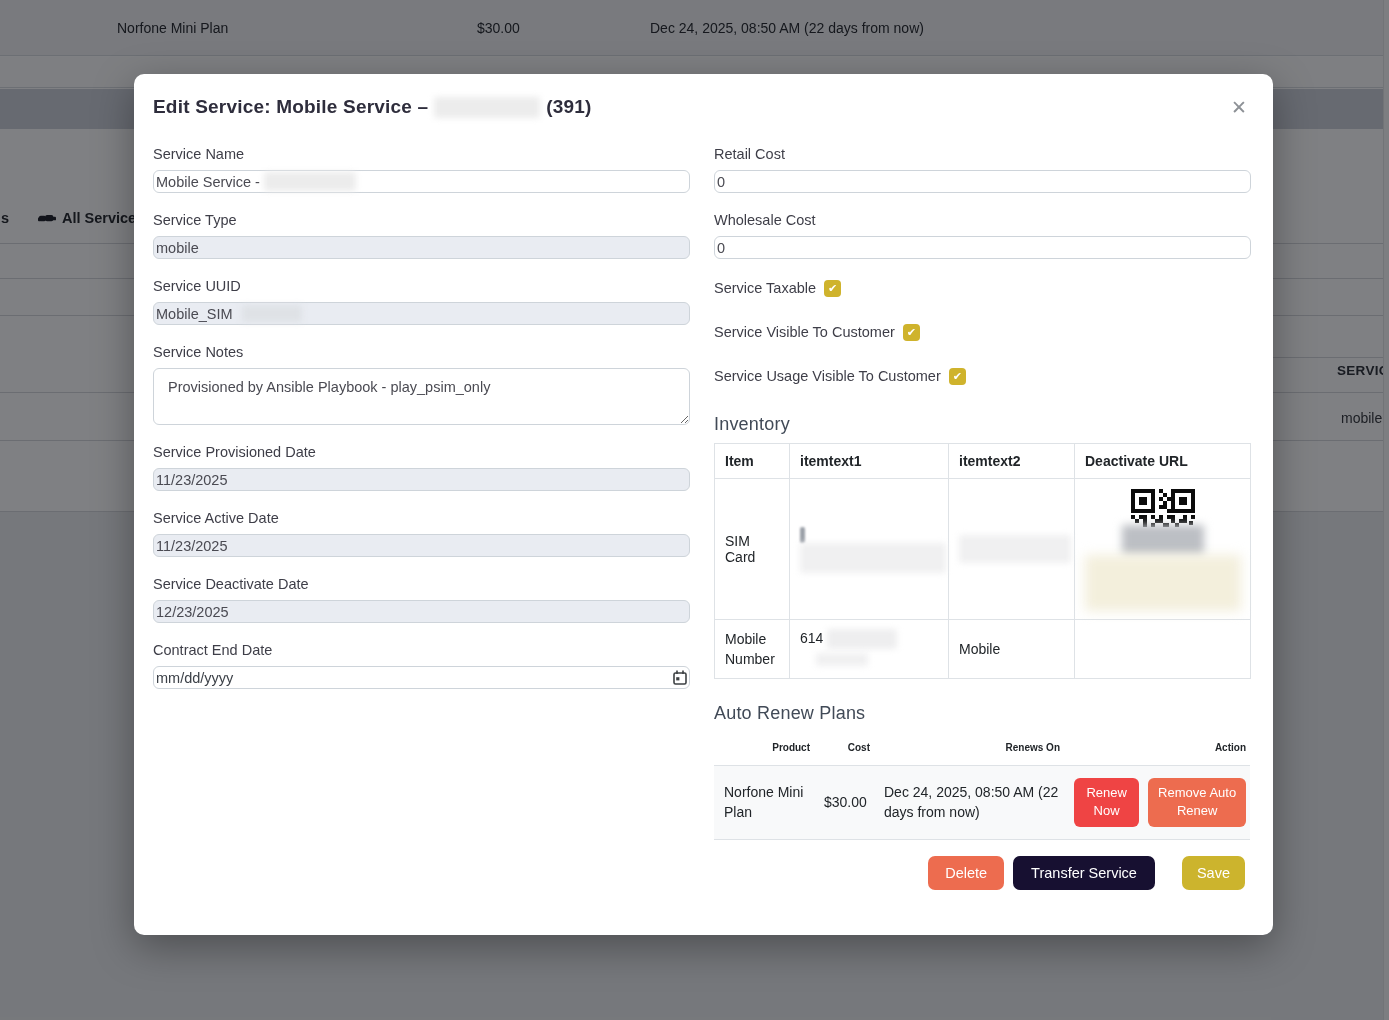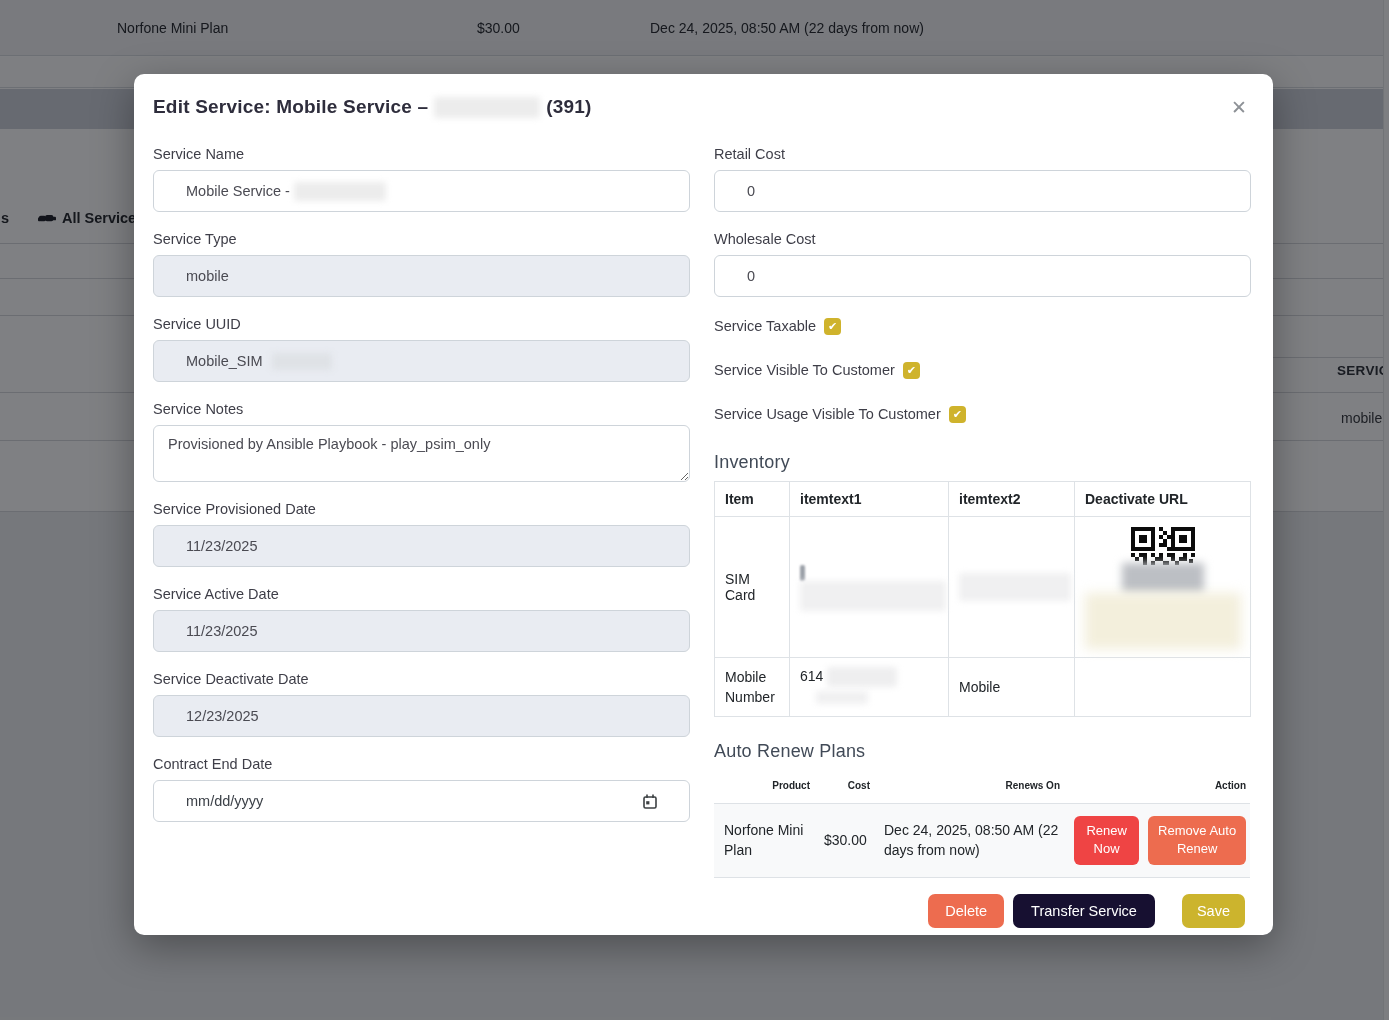--- a/index.html
+++ b/index.html
@@ -29,21 +29,21 @@
            box-shadow:0 12px 40px rgba(0,0,0,.35); z-index:10; overflow:hidden; }
   .modal-head { display:flex; justify-content:space-between; align-items:flex-start; padding:22px 22px 0 19px; margin-bottom:27px;gap:31px; }
   .modal-title { font-size:19px; font-weight:bold; color:#2e2d3c; letter-spacing:.2px; display:flex; align-items:center; gap:6px; }
   .close-btn { background:none; border:none; font-size:19px; color:#8d9196; cursor:pointer; line-height:1; padding:2px 4px; }
 
   .cols { display:flex; gap:24px; padding:0 22px 0 19px; }
   .col { width:537px; flex:0 0 537px; }
 
   .field { margin-bottom:19px; }
   .field label, .chk-row .lbl { display:block; font-size:14.5px; color:#3e3e48; margin-bottom:8px; }
-  .control { width:100%; height:42px; border:1px solid #ced4da; border-radius:6px; padding:0 32px; font-size:14.5px;
+  .control { width:100%; height:23px; border:1px solid #ced4da; border-radius:6px; padding:0 2px; font-size:14.5px;
              color:#4a4a52; font-family:inherit; background:#fff; display:flex; align-items:center; }
   input.control { display:block; line-height:36px; }
   .control.disabled { background:#e9ecf2; border-color:#ced4da; }
   textarea.control { height:57px; padding:8px 14px; resize:both; display:block; line-height:1.4; }
   .redact { display:inline-block; filter:blur(3px); border-radius:2px; vertical-align:middle; }
 
   .date-ctl { justify-content:space-between; color:#3c4148; }
   .cal-icon { width:14px; height:15px; flex:0 0 14px; }
 
   .chk-row { margin-bottom:24px; height:20px; display:flex; align-items:center; }

